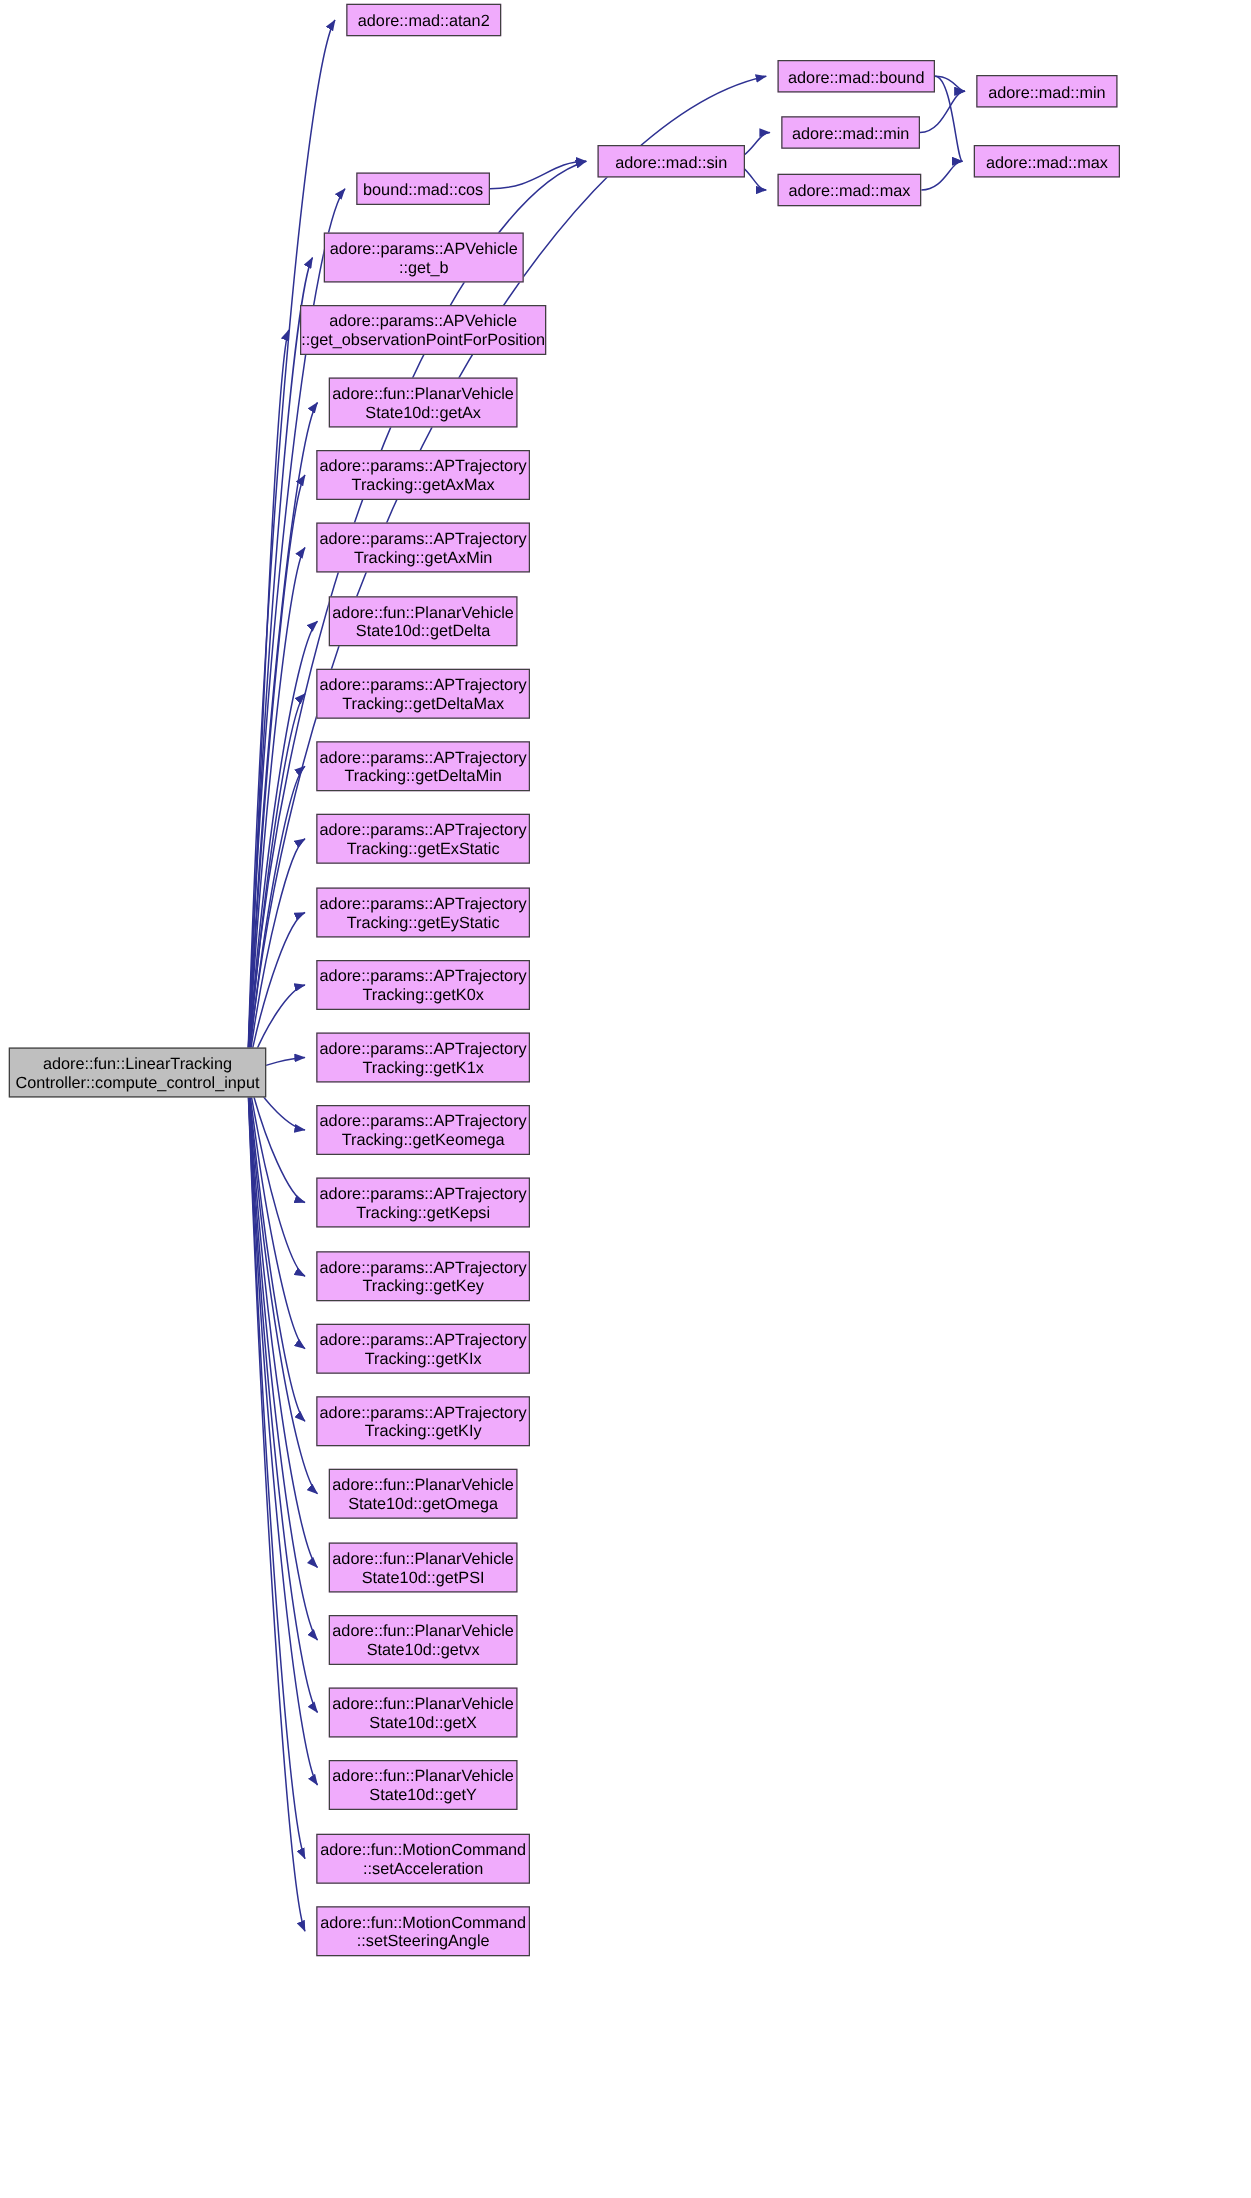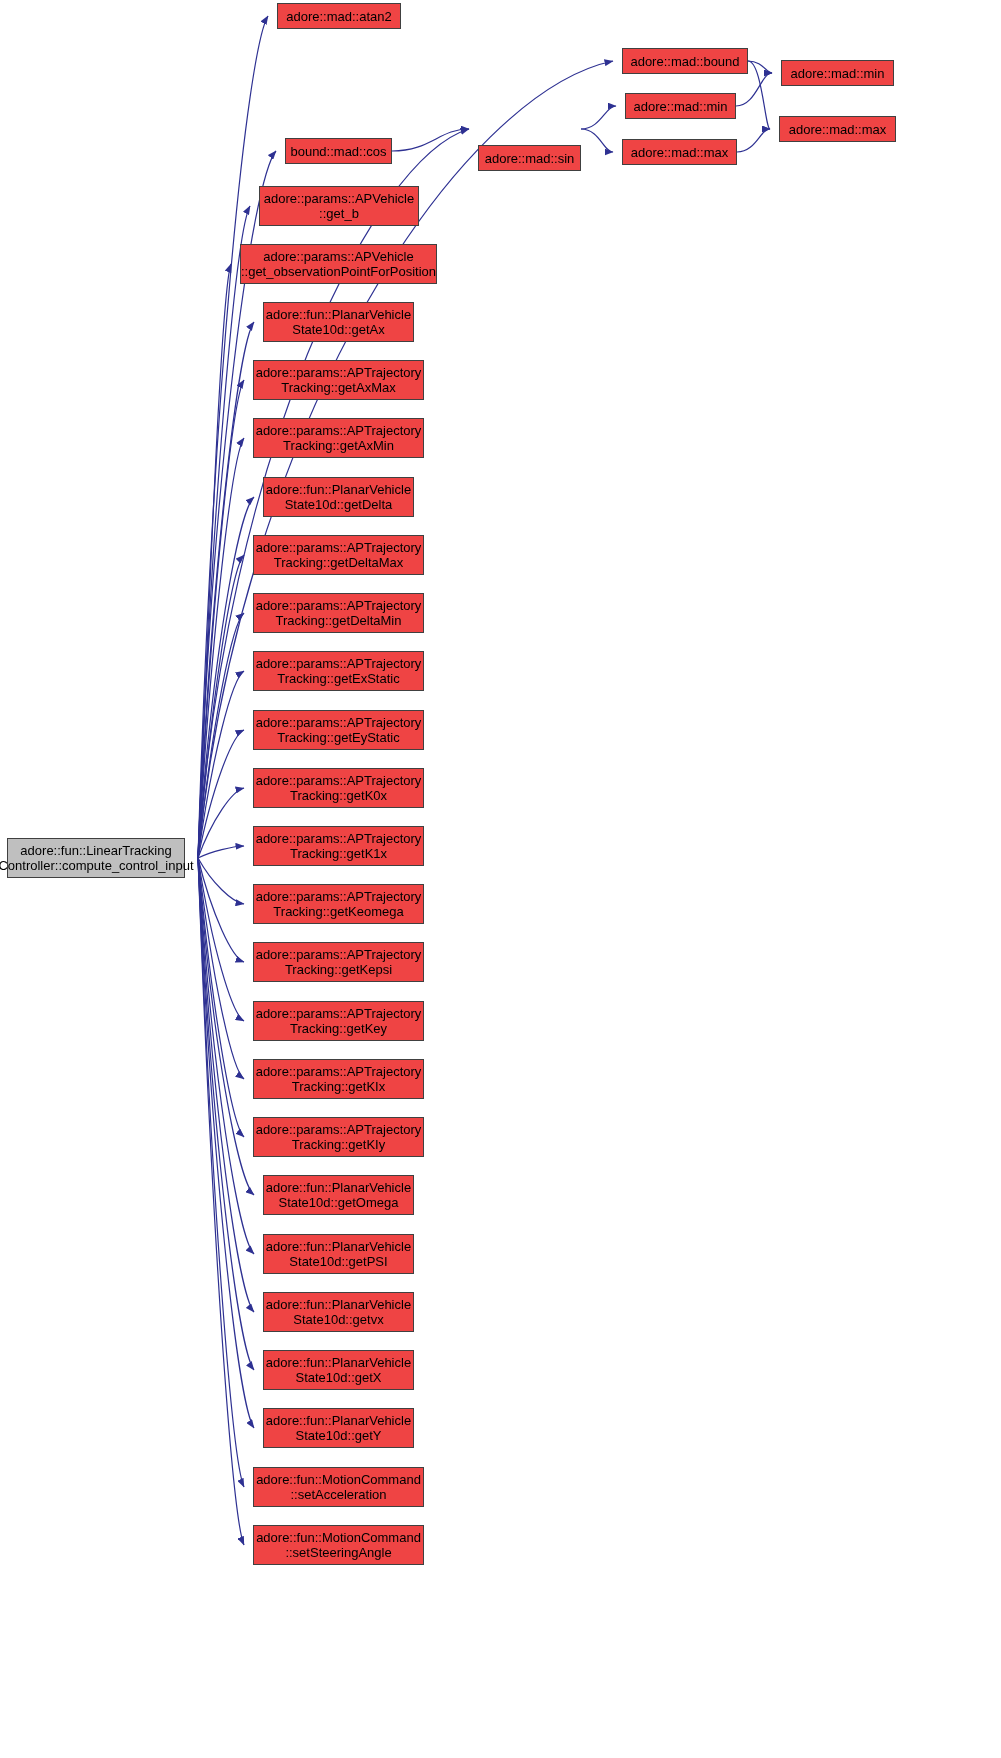--- a/index.html
+++ b/index.html
@@ -24,21 +24,21 @@
     pointer-events: none;
   }
   .node {
     position: absolute;
     box-sizing: border-box;
     display: flex;
     align-items: center;
     justify-content: center;
     text-align: center;
     border: 1px solid #404040;
-    background: #ef4444;
+    background: #f0abfc;
     color: #000000;
     font-size: 13px;
     line-height: 15px;
     letter-spacing: 0px;
     white-space: pre-line;
     padding: 0 3px;
   }
   .node.root {
     background: #bfbfbf;
     border: 1px solid #404040;
@@ -87,28 +87,28 @@
       <path d="M198,858 C212,1203.95 232.1,1461.84 244,1487" fill="none" stroke="#2e3192" stroke-width="1.2" marker-end="url(#ah)"></path>
       <path d="M198,858 C212,1235.85 232.1,1517.52 244,1545" fill="none" stroke="#2e3192" stroke-width="1.2" marker-end="url(#ah)"></path>
       <path d="M392,151 C430.7,151 439.3,129 469,129" fill="none" stroke="#2e3192" stroke-width="1.2" marker-end="url(#ah)"></path>
       <path d="M748,61 C762.85,61 766.15,73 772,73" fill="none" stroke="#2e3192" stroke-width="1.2" marker-end="url(#ah)"></path>
       <path d="M748,61 C761.95,61 765.05,129 770,129" fill="none" stroke="#2e3192" stroke-width="1.2" marker-end="url(#ah)"></path>
       <path d="M581,129 C600.8,129 605.2,106 616,106" fill="none" stroke="#2e3192" stroke-width="1.2" marker-end="url(#ah)"></path>
       <path d="M581,129 C599.45,129 603.55,152 613,152" fill="none" stroke="#2e3192" stroke-width="1.2" marker-end="url(#ah)"></path>
       <path d="M736,106 C756.25,106 760.75,73 772,73" fill="none" stroke="#2e3192" stroke-width="1.2" marker-end="url(#ah)"></path>
       <path d="M737,152 C755.9,152 760.1,129 770,129" fill="none" stroke="#2e3192" stroke-width="1.2" marker-end="url(#ah)"></path>
     </svg>
-<div class="node root" style="left: 7px; top: 838px; width: 178px; height: 40px;"><span class="node-label">adore::fun::LinearTracking
+<div class="node root" style="left: 7px; top: 838px; width: 206px; height: 40px;"><span class="node-label">adore::fun::LinearTracking
 Controller::compute_control_input</span></div>
     <div class="node" style="left: 277px; top: 3px; width: 124px; height: 26px;"><span class="node-label">adore::mad::atan2</span></div>
     <div class="node" style="left: 622px; top: 48px; width: 126px; height: 26px;"><span class="node-label">adore::mad::bound</span></div>
     <div class="node" style="left: 781px; top: 60px; width: 113px; height: 26px;"><span class="node-label">adore::mad::min</span></div>
     <div class="node" style="left: 625px; top: 93px; width: 111px; height: 26px;"><span class="node-label">adore::mad::min</span></div>
     <div class="node" style="left: 779px; top: 116px; width: 117px; height: 26px;"><span class="node-label">adore::mad::max</span></div>
-    <div class="node" style="left: 478px; top: 116px; width: 103px; height: 26px; margin-top: 29px;"><span class="node-label">adore::mad::sin</span></div>
+    <div class="node" style="left: 478px; top: 116px; width: 118px; height: 26px;"><span class="node-label">adore::mad::sin</span></div>
     <div class="node" style="left: 622px; top: 139px; width: 115px; height: 26px;"><span class="node-label">adore::mad::max</span></div>
     <div class="node" style="left: 285px; top: 138px; width: 107px; height: 26px;"><span class="node-label">bound::mad::cos</span></div>
     <div class="node" style="left: 259px; top: 186px; width: 160px; height: 40px;"><span class="node-label">adore::params::APVehicle
 ::get_b</span></div>
     <div class="node" style="left: 240px; top: 244px; width: 197px; height: 40px;"><span class="node-label">adore::params::APVehicle
 ::get_observationPointForPosition</span></div>
     <div class="node" style="left: 263px; top: 302px; width: 151px; height: 40px;"><span class="node-label">adore::fun::PlanarVehicle
 State10d::getAx</span></div>
     <div class="node" style="left: 253px; top: 360px; width: 171px; height: 40px;"><span class="node-label">adore::params::APTrajectory
 Tracking::getAxMax</span></div>

